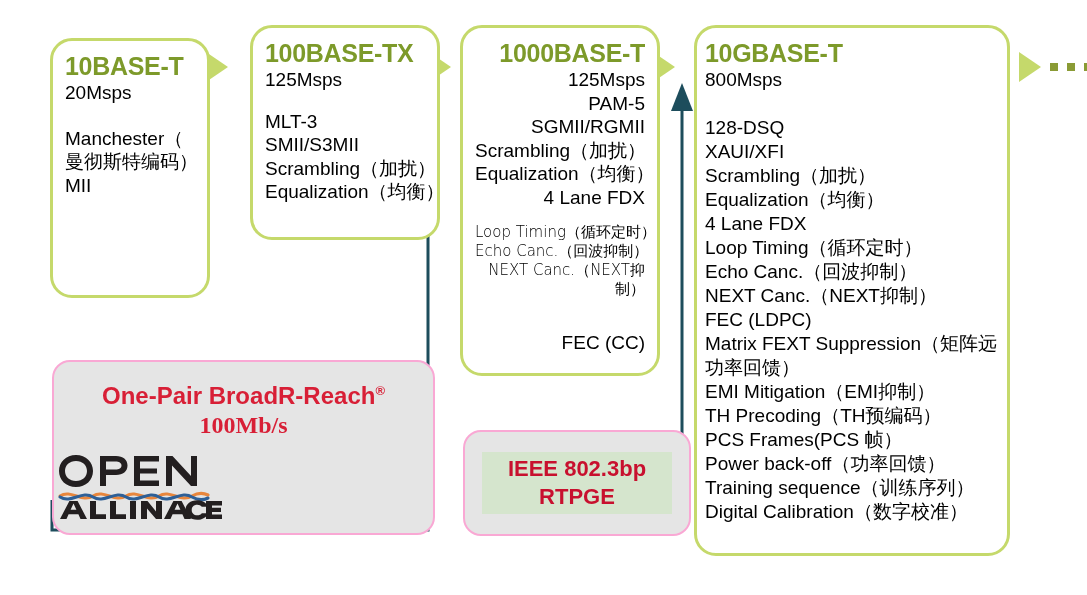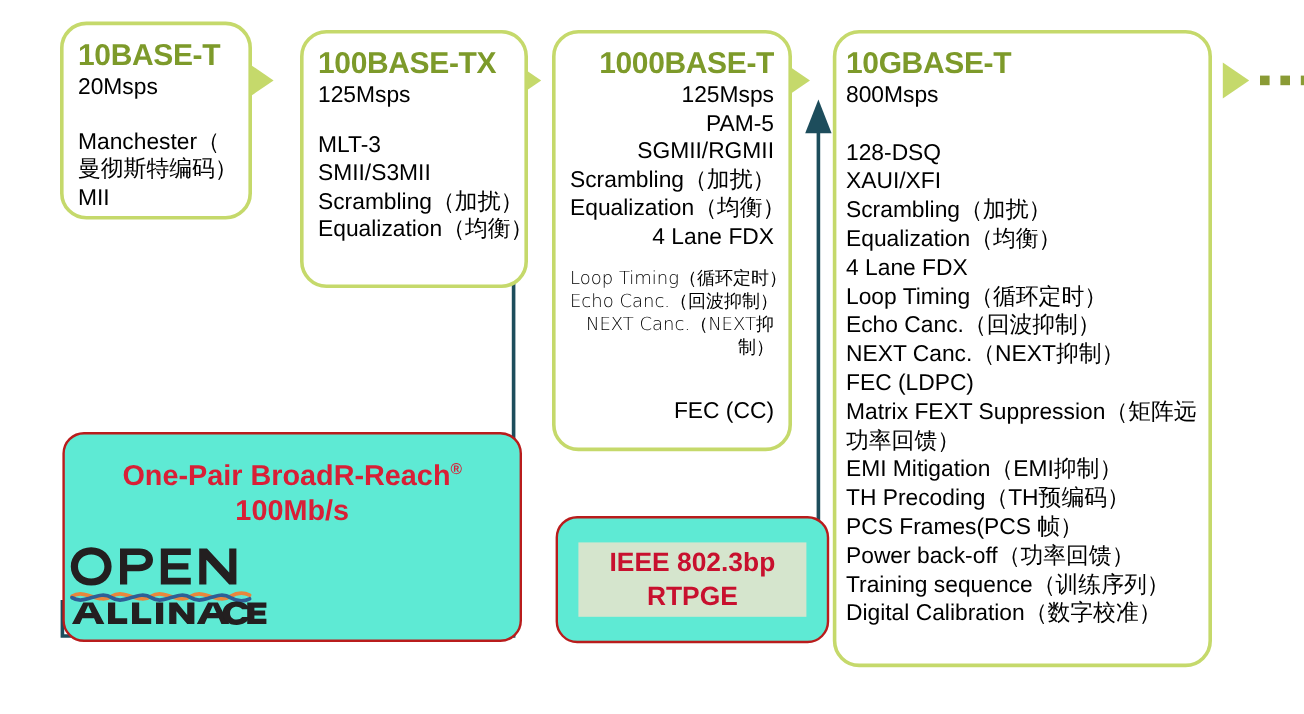--- a/index.html
+++ b/index.html
@@ -89,23 +89,23 @@
     display: block;
     width: 8px;
     height: 8px;
     background: #8a9b35;
   }
 
   
   .tealbox {
     position: absolute;
     box-sizing: border-box;
-    border: 2px solid #b91c1c;
+    border: 2px solid #f9a8d4;
     border-radius: 18px;
-    background: #5eead4;
+    background: #e5e5e5;
   }
   .br-title {
     color: #d81f36;
     font-weight: bold;
     font-size: 24px;
     line-height: 30px;
     text-align: center;
     margin-top: 14px;
     white-space: nowrap;
   }
@@ -113,20 +113,21 @@
     font-size: 13px;
     vertical-align: super;
   }
   .br-speed {
     color: #d81f36;
     font-weight: bold;
     font-size: 24px;
     line-height: 28px;
     text-align: center;
     white-space: nowrap;
+    font-family: Liberation Serif, serif;
   }
 
   
   .logo {
     margin: 12px auto 0 auto;
     width: 170px;
   }
 
   
   .ieee-inner {
@@ -171,21 +172,21 @@
   <svg class="connector" style="left:40px; top:75px; width:420px; height:470px;" viewBox="0 0 420 470">
     <path d="M 12 425 L 12 455 L 388 455 L 388 32" fill="none" stroke="#1d4d5c" stroke-width="3"></path>
     <polygon points="388,8 377,36 399,36" fill="#1d4d5c"></polygon>
   </svg>
 
   <svg class="connector" style="left:600px; top:75px; width:120px; height:470px;" viewBox="0 0 120 470">
     <path d="M 62 425 L 62 455 L 82 455 L 82 32" fill="none" stroke="#1d4d5c" stroke-width="3"></path>
     <polygon points="82,8 71,36 93,36" fill="#1d4d5c"></polygon>
   </svg>
 
-  <div class="genbox" style="left:50px; top:18px; width:160px; height:165px;">
+  <div class="genbox" style="left:50px; top:38px; width:160px; height:260px;">
     <div class="gen-title">10BASE-T</div>
     <div class="gen-line">20Msps</div>
     <div class="gen-gap"></div>
     <div class="gen-line">Manchester（</div>
     <div class="gen-line">曼彻斯特编码）</div>
     <div class="gen-line">MII</div>
   </div>
 
   <div class="genbox" style="left:250px; top:25px; width:190px; height:215px;">
     <div class="gen-title">100BASE-TX</div>

